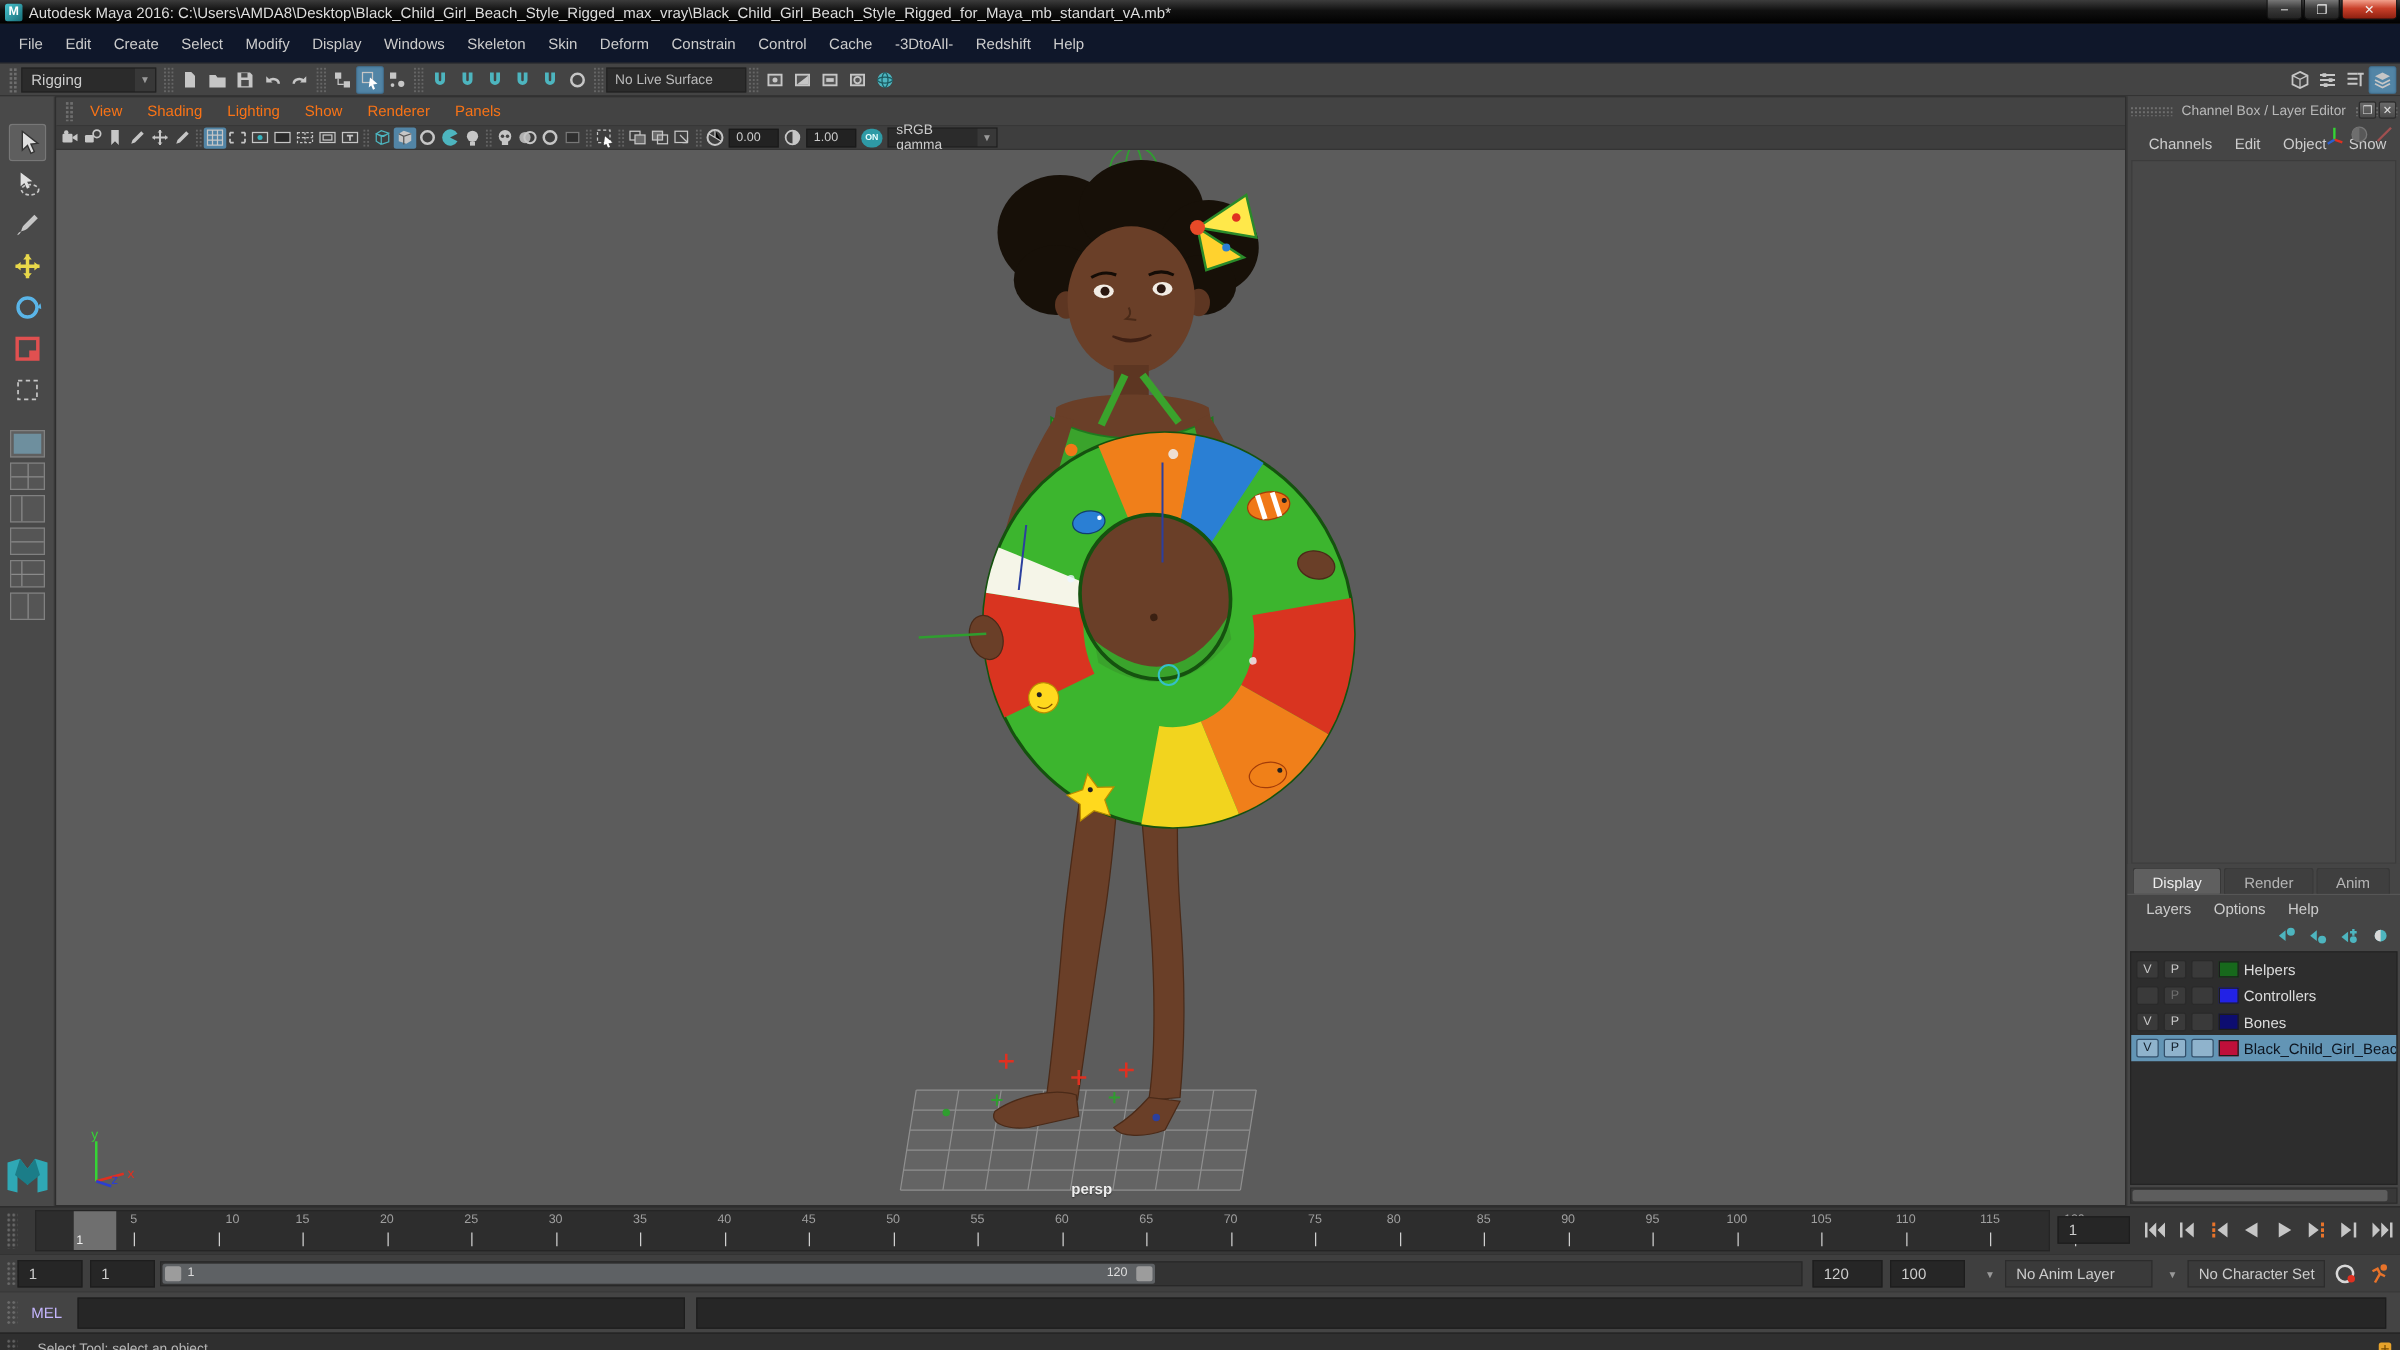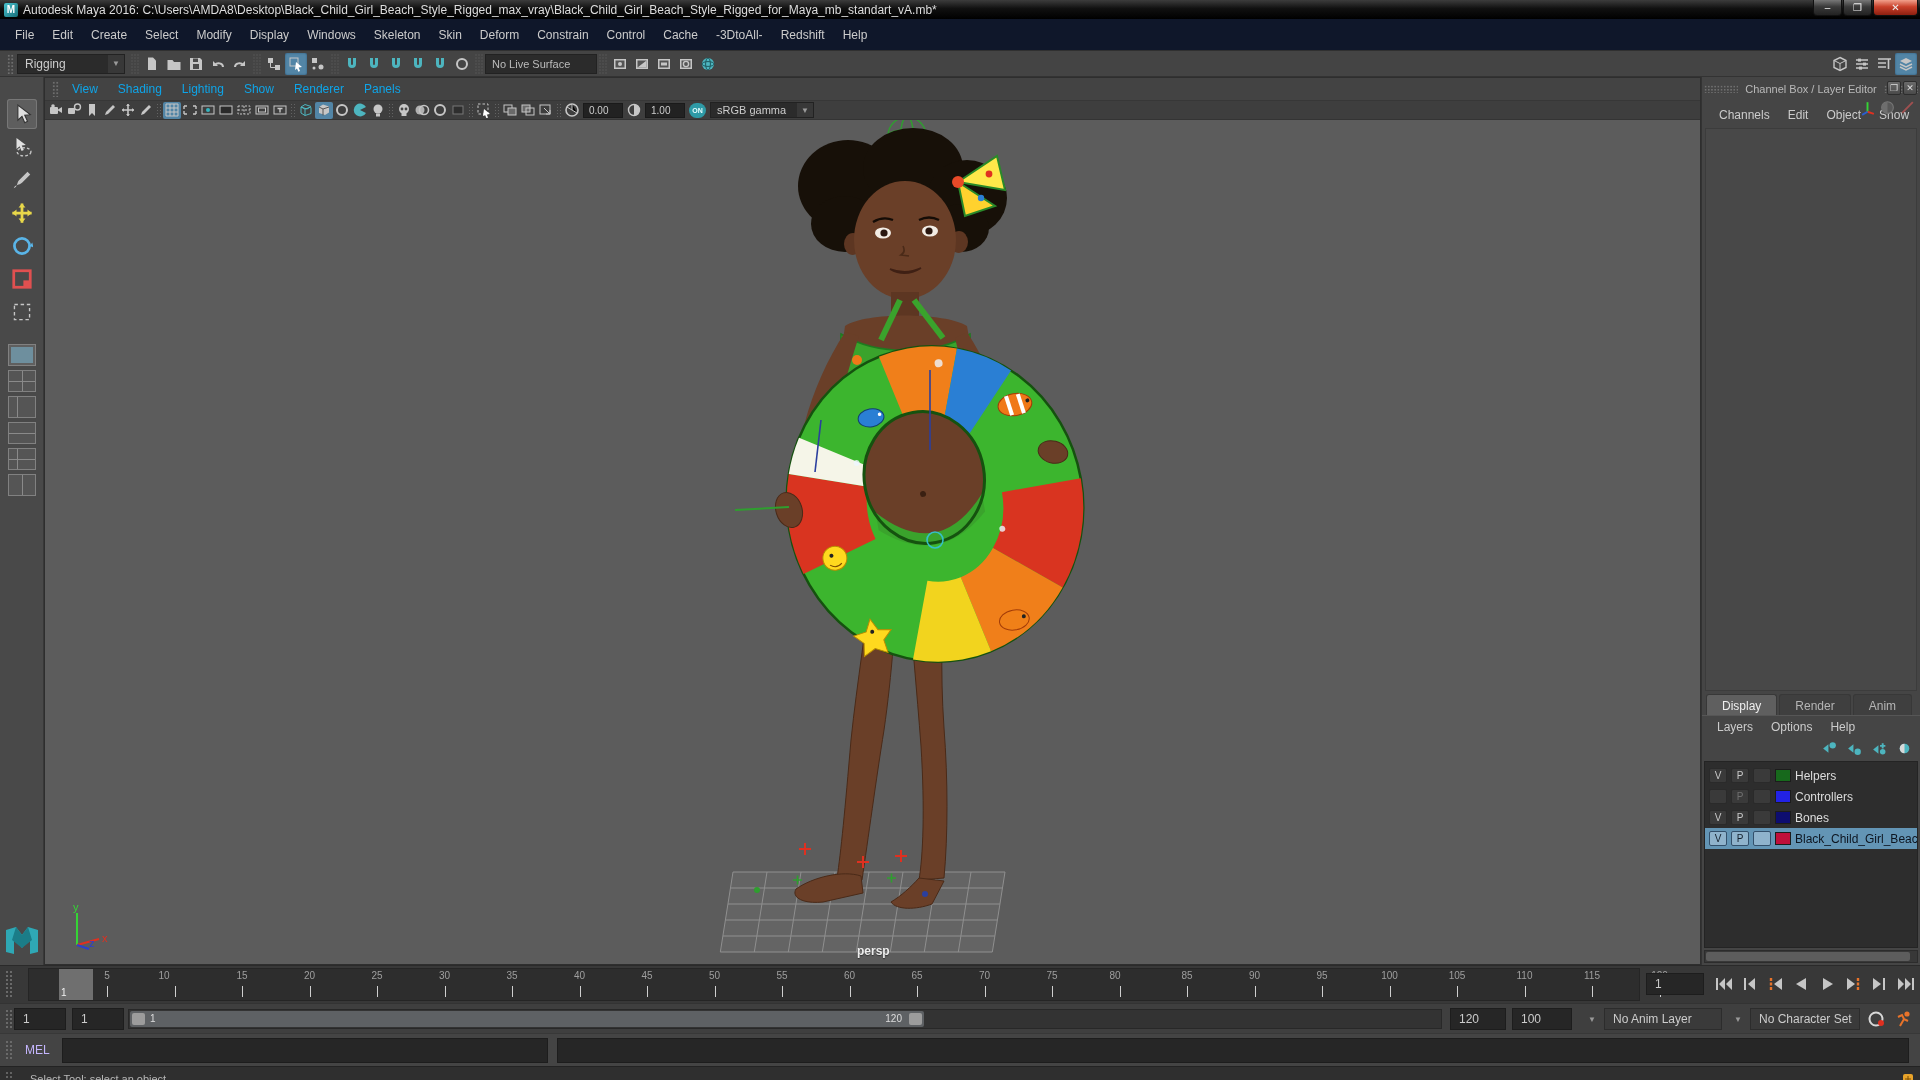--- a/index.html
+++ b/index.html
@@ -40,28 +40,28 @@
   .layout-btn { width:28px; height:22px; background:#555; border:1px solid #818181; position:relative; }
   .layout-btn.active { background:#5f5f5f; }
   .layout-btn .fillA { position:absolute; inset:2px; background:#6e8f9e; }
   .layout-btn .lineH { position:absolute; left:0; right:0; top:50%; height:1px; background:#8a8a8a; }
   .layout-btn .lineV { position:absolute; top:0; bottom:0; left:50%; width:1px; background:#8a8a8a; }
   .layout-btn .lineV2 { position:absolute; top:0; bottom:0; left:34%; width:1px; background:#8a8a8a; }
   .toolbox-logo { margin-top:auto; margin-bottom:6px; }
 
   .viewport { flex:1; display:flex; flex-direction:column; border:1px solid #2e2e2e; background:#3e3e3e; position:relative; }
   .vp-menubar { height:23px; background:#434343; border-bottom:1px solid #373737; display:flex; align-items:center; padding-left:4px; }
-  .vp-menu-item { padding:0 10px; color:#0ea5e9; }
+  .vp-menu-item { padding:0 10px; color:#f97316; }
   .vp-toolbar { height:19px; background:#3e3e3e; border-bottom:1px solid #343434; display:flex; align-items:center; padding:0 2px; }
   .vt-icon { width:18px; height:17px; border-radius:2px; display:flex; align-items:center; justify-content:center; }
   .vt-icon.active { background:#5285a6; }
   .vt-sep { width:6px; height:15px; margin:0 1px; background-image:radial-gradient(#636363 0.8px, transparent 1px); background-size:3px 3px; }
   .vt-field { width:40px; height:15px; background:#222; border:1px solid #1a1a1a; color:#ccc; font-size:10px; display:flex; align-items:center; padding-left:5px; margin:0 2px; }
   .on-badge { width:17px; height:15px; border-radius:8px; background:#2e9aa6; color:#e8feff; font-size:7px; font-weight:bold; display:flex; align-items:center; justify-content:center; margin:0 2px; }
-  .gamma-dd { width:104px; height:16px; background:#2b2b2b; border:1px solid #222; color:#ccc; font-size:11px; display:flex; align-items:center; justify-content:space-between; padding-left:6px; margin-left:2px; }
+  .gamma-dd { width:88px; height:16px; background:#2b2b2b; border:1px solid #222; color:#ccc; font-size:11px; display:flex; align-items:center; justify-content:space-between; padding-left:6px; margin-left:2px; }
 
   .vp-canvas { flex:1; background:#5c5c5c; position:relative; overflow:hidden; }
   .persp-label { position:absolute; left:812px; bottom:6px; color:#ededed; font-weight:bold; font-size:12px; text-shadow:0 1px 1px #333; }
   .axis-gizmo { position:absolute; left:10px; bottom:8px; }
 
   
   .right-panel { width:219px; background:#454545; border-left:1px solid #333; display:flex; flex-direction:column; position:relative; }
   .dock-header { height:24px; display:flex; align-items:center; justify-content:center; gap:7px; color:#b9b9b9; font-size:11px; position:relative; }
   .grip-h { width:34px; height:8px; background-image:radial-gradient(#6e6e6e 0.8px, transparent 1px); background-size:3.2px 3.2px; }
   .dock-btns { position:absolute; right:3px; top:4px; display:flex; gap:2px; }
@@ -821,21 +821,21 @@
     </div>
   </div>
 
   <div class="timeline-row">
     <div class="tl-grip"></div>
     <div class="tl-slider" id="tl-slider">
       <div class="tl-curblock"></div>
       <div class="tl-curlabel">1</div>
     <div class="tl-tick-label" style="left: 78px;">5</div>
         <div class="tl-tick" style="left: 78px;"></div>
-        <div class="tl-tick-label" style="left: 135px;">10</div>
+        <div class="tl-tick-label" style="left: 157px;">10</div>
         <div class="tl-tick" style="left: 145.5px;"></div>
         <div class="tl-tick-label" style="left: 213px;">15</div>
         <div class="tl-tick" style="left: 213px;"></div>
         <div class="tl-tick-label" style="left: 280.5px;">20</div>
         <div class="tl-tick" style="left: 280.5px;"></div>
         <div class="tl-tick-label" style="left: 348px;">25</div>
         <div class="tl-tick" style="left: 348px;"></div>
         <div class="tl-tick-label" style="left: 415.5px;">30</div>
         <div class="tl-tick" style="left: 415.5px;"></div>
         <div class="tl-tick-label" style="left: 483px;">35</div>

